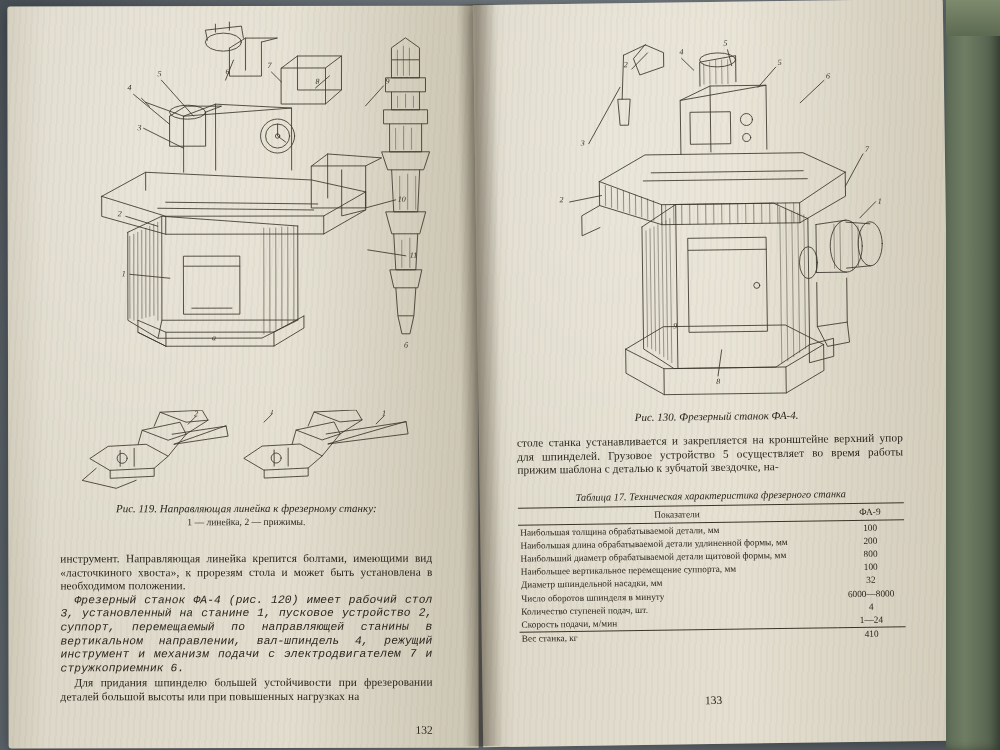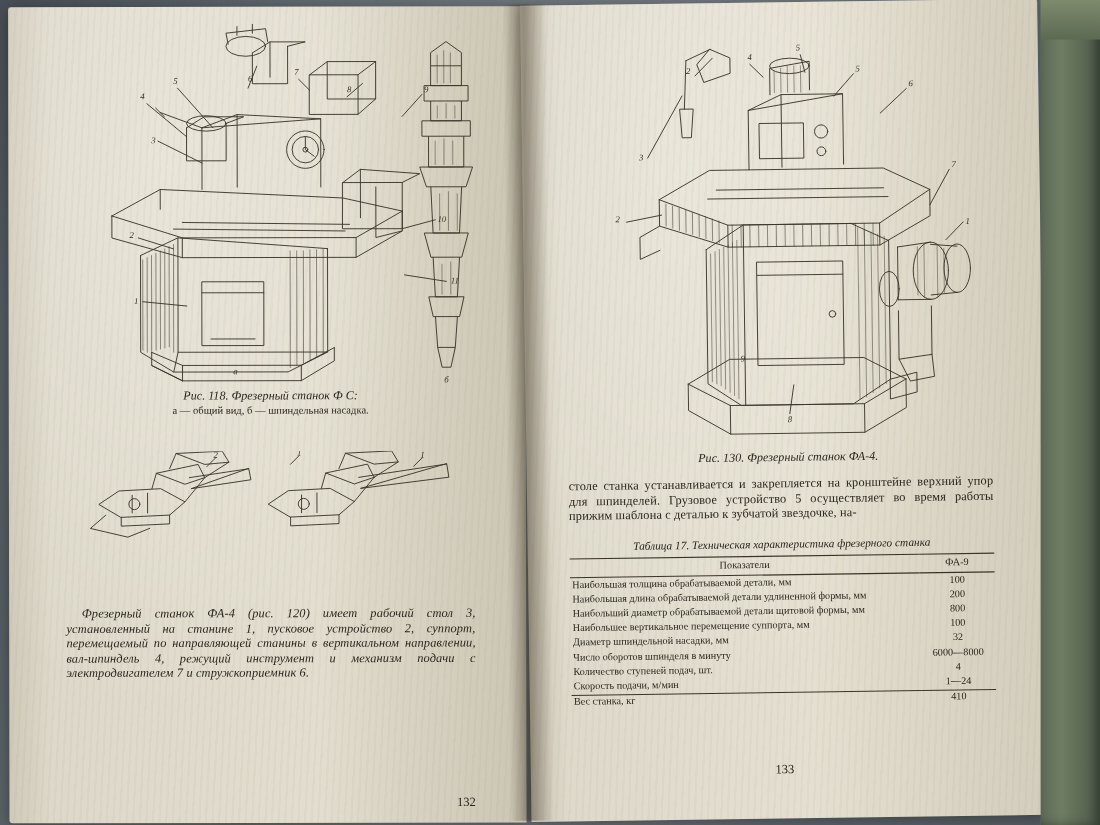--- a/index.html
+++ b/index.html
@@ -93,21 +93,21 @@
   
   .body-text {
     font-size: 11.3px;
     line-height: 13.6px;
     text-align: justify;
     color: #2a261d;
     letter-spacing: 0.1px;
   }
   .body-text p { margin: 0 0 1px 0; text-indent: 14px; }
   .body-text p.noind { text-indent: 0; }
-  .ital { font-style: italic; }
+  .ital { font-style: italic; font-family: Liberation Mono, monospace; }
   .caption {
     font-size: 11px;
     line-height: 13px;
     text-align: center;
     color: #2a261d;
   }
   .caption .ttl { font-style: italic; }
   .caption .sub { font-size: 9.6px; }
   .figno { font-style: italic; }
   .pageno {
@@ -310,25 +310,20 @@
                 <path d="M342 154 L342 190"></path>
                 <path d="M350 156 L350 190"></path>
               <path d="M336 220 L336 248"></path>
                 <path d="M344 218 L344 248"></path>
             </g>
           </g>
           <text class="lbl" x="338" y="328">б</text>
         </svg>
       </div>
 
-      <div class="col caption" style="top:348px;">
-        <span class="figno">Рис. 118.</span>
-        <span class="ttl">Фрезерный станок Ф С:</span><br>
-        <span class="sub">а — общий вид, б — шпиндельная насадка.</span>
-      </div>
 
       <div class="fig" style="left:68px; top:404px;">
         <svg width="340" height="86" viewBox="0 0 340 86">
           <g class="ink" stroke-width="0.85" stroke-linejoin="round" stroke-linecap="round">
 
             <path d="M14 48 L32 36 L70 34 L92 46 L78 58 L34 60 Z"></path>
             <path d="M34 60 L34 68 L78 66 L78 58"></path>
             <path d="M44 40 L44 56"></path>
               <path d="M58 38 L58 56"></path>
             <path d="M62 34 L66 20 L104 12 L110 24 L92 46"></path>
@@ -355,23 +350,30 @@
             <path d="M112 14 L120 6"></path>
             <path d="M188 12 L196 4"></path>
             <path d="M300 14 L308 6"></path>
           </g>
           <text class="lbl" x="118" y="6">2</text>
           <text class="lbl" x="194" y="4">1</text>
           <text class="lbl" x="306" y="6">1</text>
         </svg>
       </div>
 
+      <div class="col caption" style="top:496px;">
+        <span class="figno">Рис. 119.</span>
+        <span class="ttl">Направляющая линейка к фрезерному станку:</span><br>
+        <span class="sub">1 — линейка, 2 — прижимы.</span>
+      </div>
 
       <div class="col body-text" style="top:546px;">
+        <p class="noind">инструмент. Направляющая линейка крепится болтами, имеющими вид «ласточкиного хвоста», к прорезям стола и может быть установлена в необходимом положении.</p>
         <p class="ital">Фрезерный станок ФА-4 (рис. 120) имеет рабочий стол 3, установленный на станине 1, пусковое устройство 2, суппорт, перемещаемый по направляющей станины в вертикальном направлении, вал-шпиндель 4, режущий инструмент и механизм подачи с электродвигателем 7 и стружкоприемник 6.</p>
+        <p>Для придания шпинделю большей устойчивости при фрезеровании деталей большой высоты или при повышенных нагрузках на</p>
       </div>
 
       <div class="pageno" style="top:718px;text-align:right;">132</div>
     </div>
 
     <div class="page page-right">
       <div class="page-grain"></div>
 
       <div class="fig" style="left:40px; top:26px;">
         <svg width="400" height="384" viewBox="0 0 400 384">

